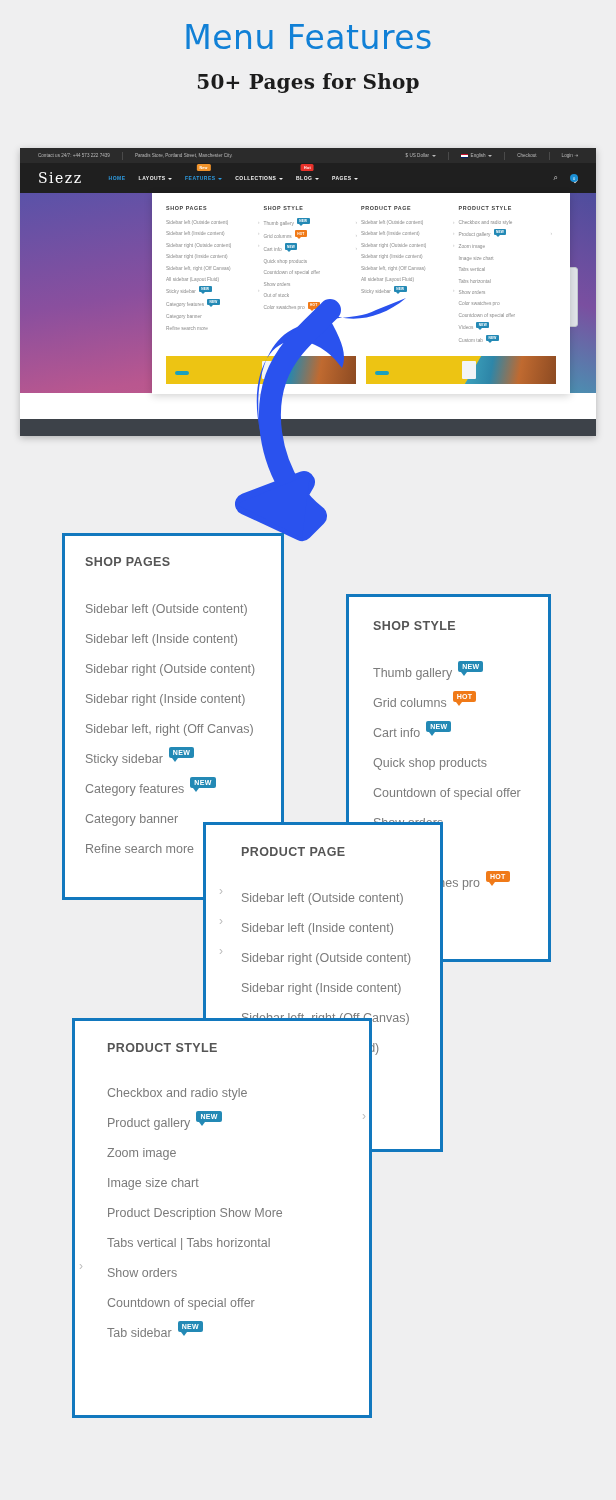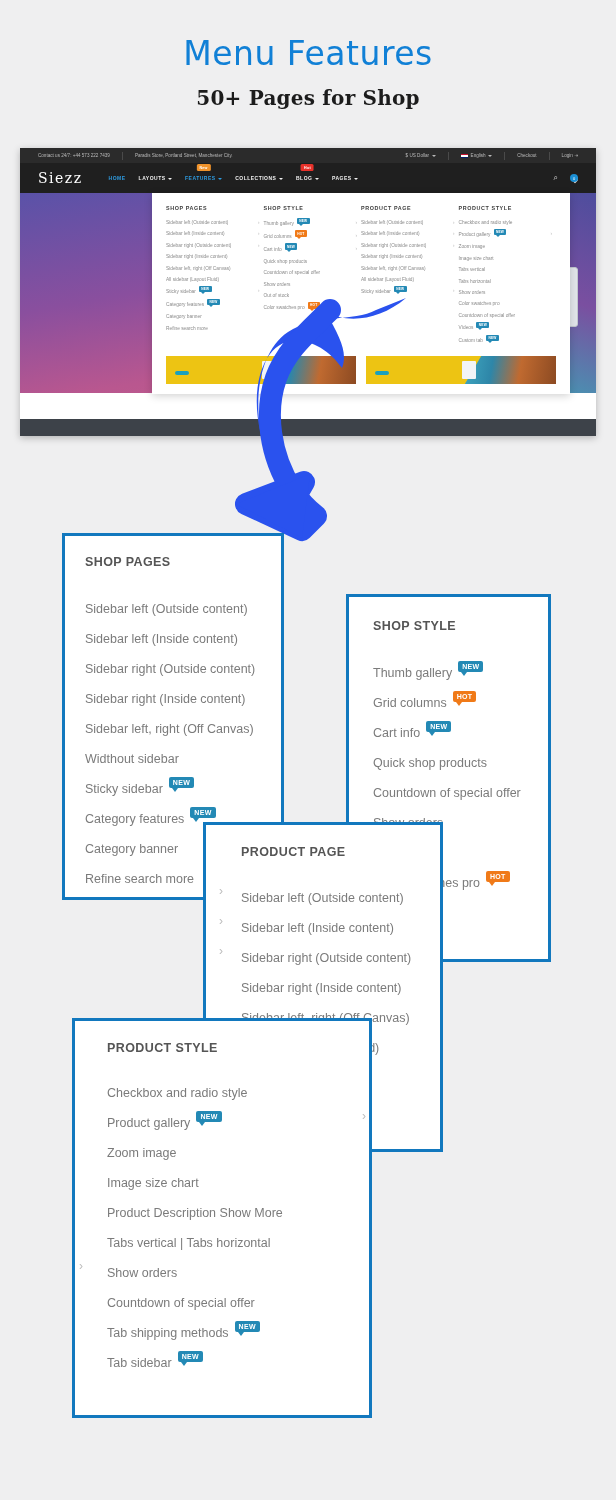--- a/index.html
+++ b/index.html
@@ -4,21 +4,21 @@
 <style>
   html,body{margin:0;padding:0;}
   body{
     width:616px;height:1500px;
     background:#efeff0;
     font-family:"Liberation Sans", sans-serif;
     overflow:hidden;
     position:relative;
   }
   
-  .heading{ text-align:center; padding-top:36px; }
+  .heading{ text-align:center; padding-top:20px; }
   .title-main{
     font-family:"DejaVu Sans", sans-serif;
     font-size:33px; font-weight:400; color:#1180d6;
     letter-spacing:0.5px; line-height:1.1;
   }
   .title-sub{
     font-family:"DejaVu Serif","Liberation Serif",serif;
     font-size:20px; font-weight:700; color:#1c1c1c;
     margin-top:14px; letter-spacing:0.2px;
   }
@@ -431,23 +431,20 @@
       <div class="card-item">
         <span>Sidebar right (Outside content)</span>
       </div>
       <div class="card-item">
         <span>Sidebar right (Inside content)</span>
       </div>
       <div class="card-item">
         <span>Sidebar left, right (Off Canvas)</span>
       </div>
       <div class="card-item">
-        <span>Widthout sidebar</span>
-      </div>
-      <div class="card-item">
         <span>Sticky sidebar</span>
         <span class="cbadge new">NEW</span>
       </div>
       <div class="card-item">
         <span>Category features</span>
         <span class="cbadge new">NEW</span>
       </div>
       <div class="card-item">
         <span>Category banner</span>
       </div>
@@ -545,21 +542,17 @@
         <span>Tabs vertical | Tabs horizontal</span>
       </div>
       <div class="card-item">
         <span class="cchev left">›</span>
         <span>Show orders</span>
       </div>
       <div class="card-item">
         <span>Countdown of special offer</span>
       </div>
       <div class="card-item">
-        <span>Tab shipping methods</span>
-        <span class="cbadge new">NEW</span>
-      </div>
-      <div class="card-item">
         <span>Tab sidebar</span>
         <span class="cbadge new">NEW</span>
       </div>
     </div>
 </div>
 
 </body></html>

